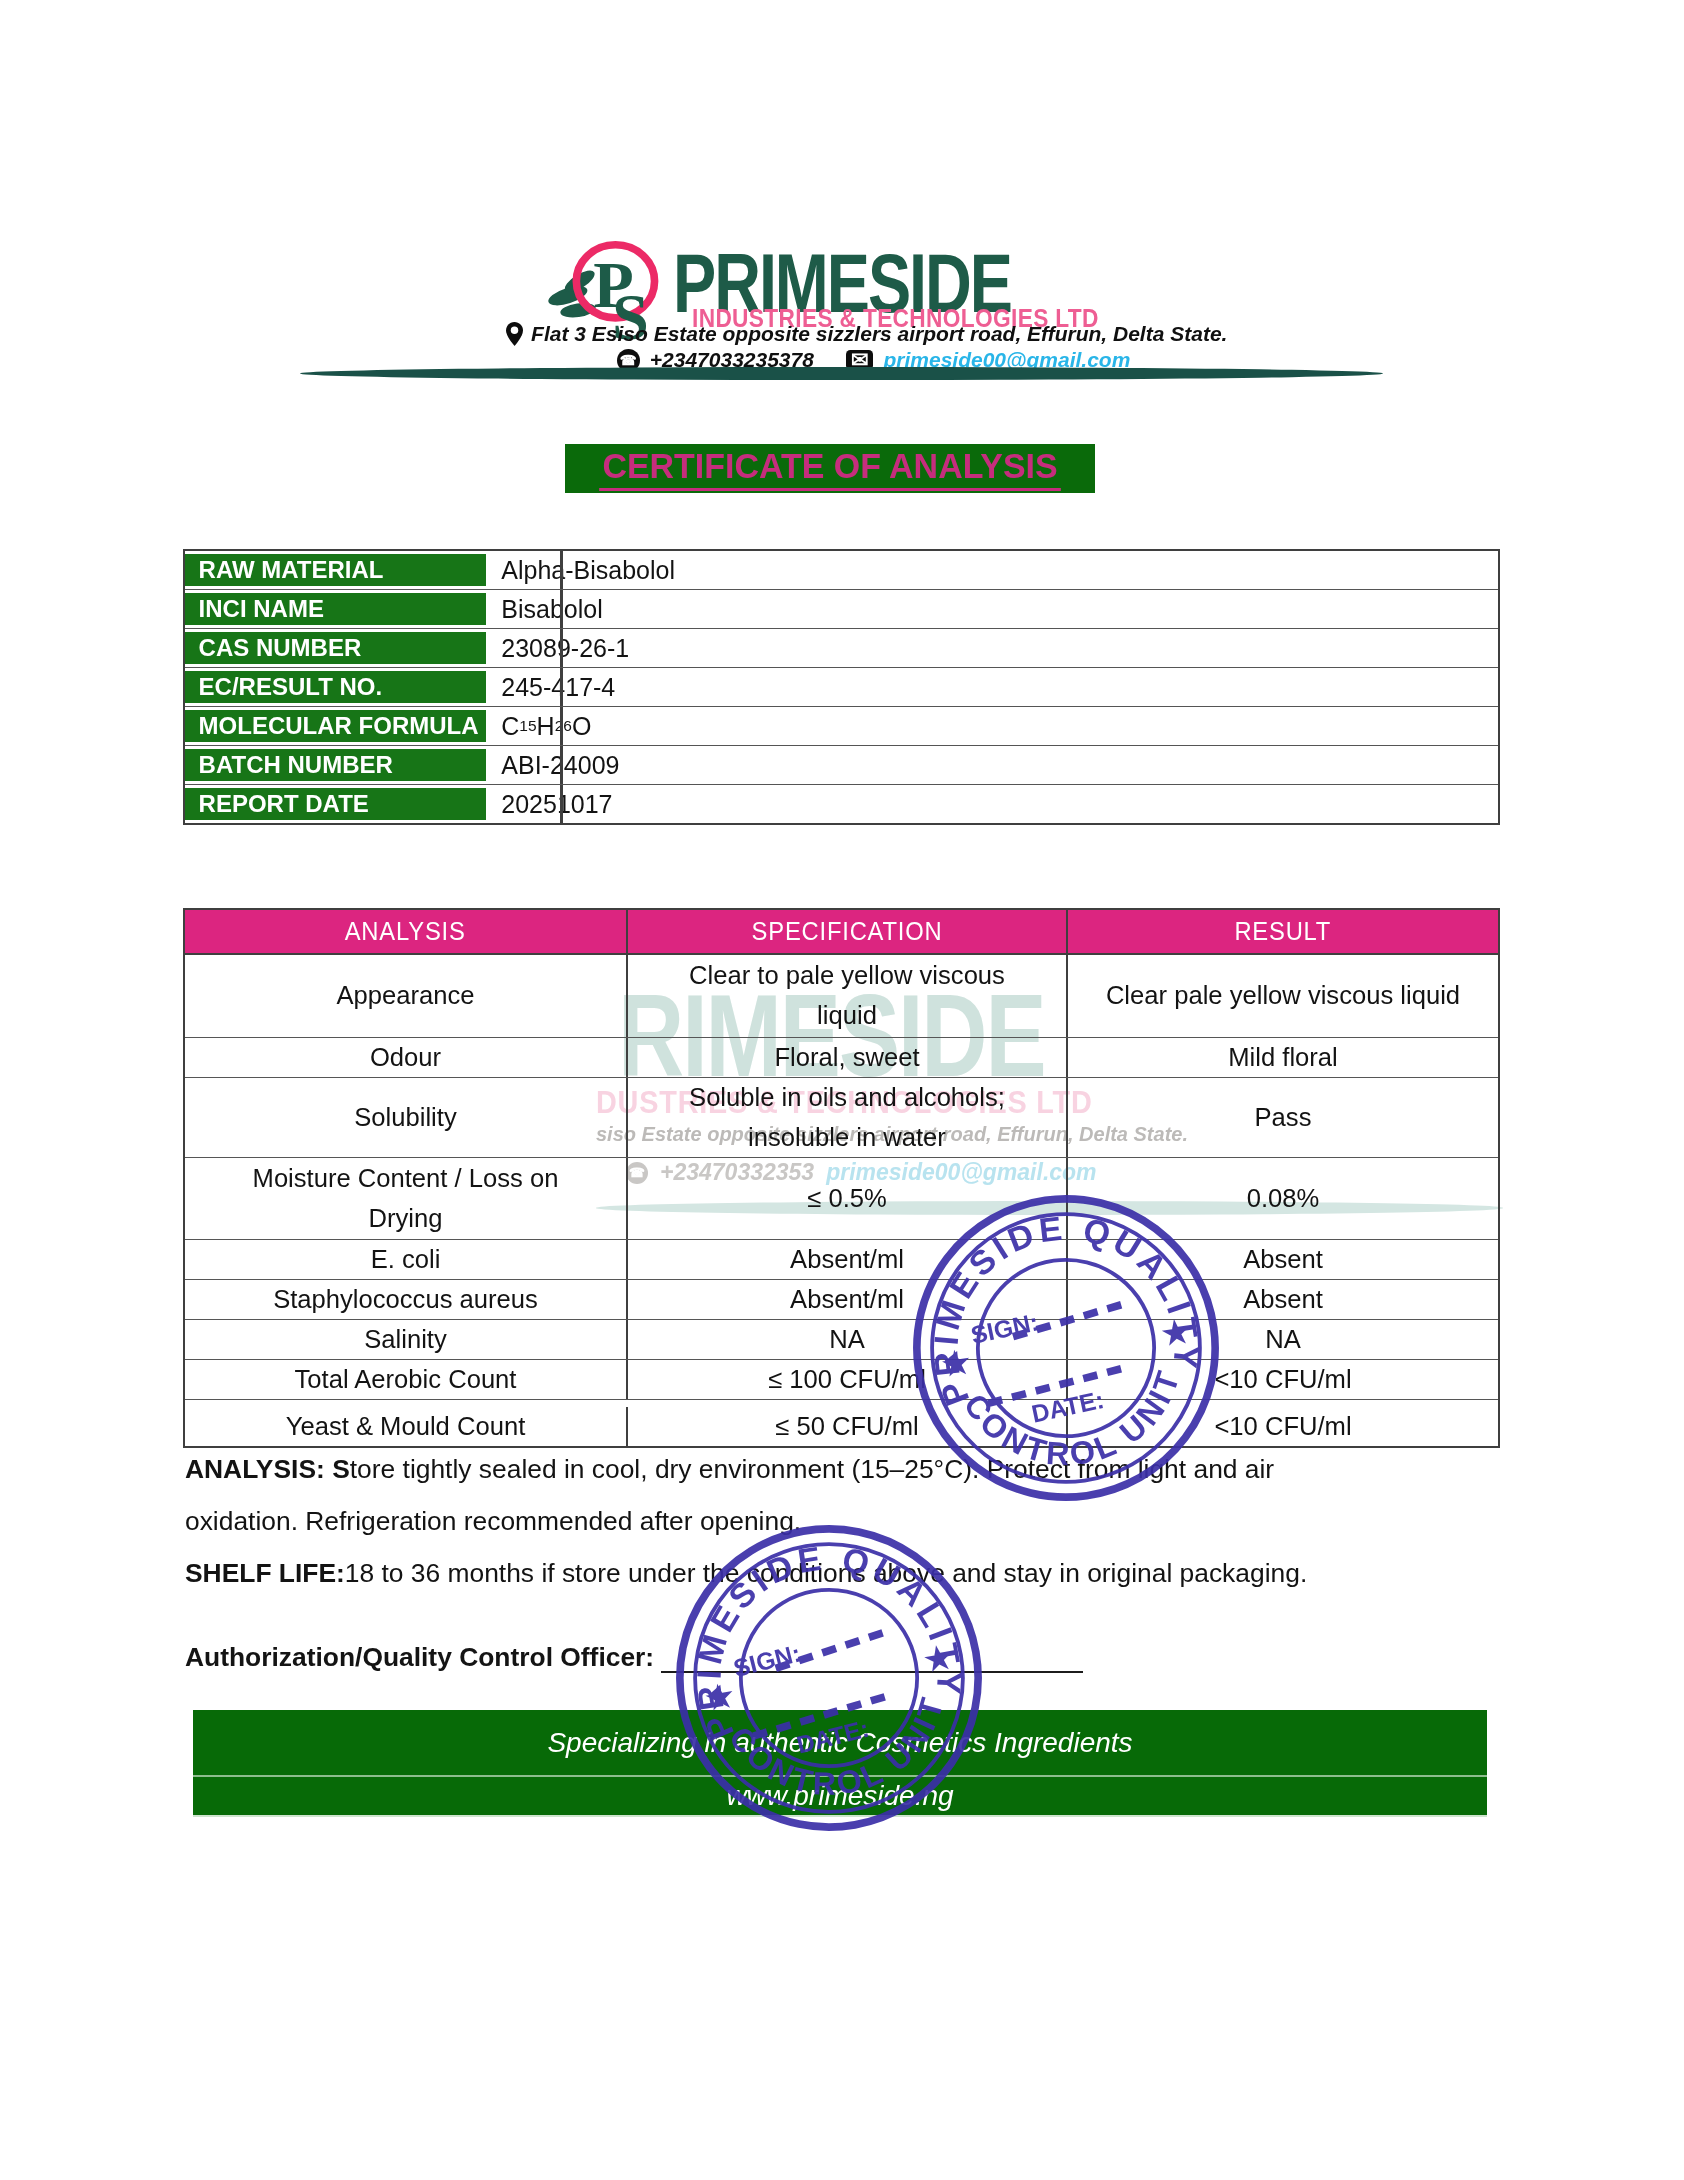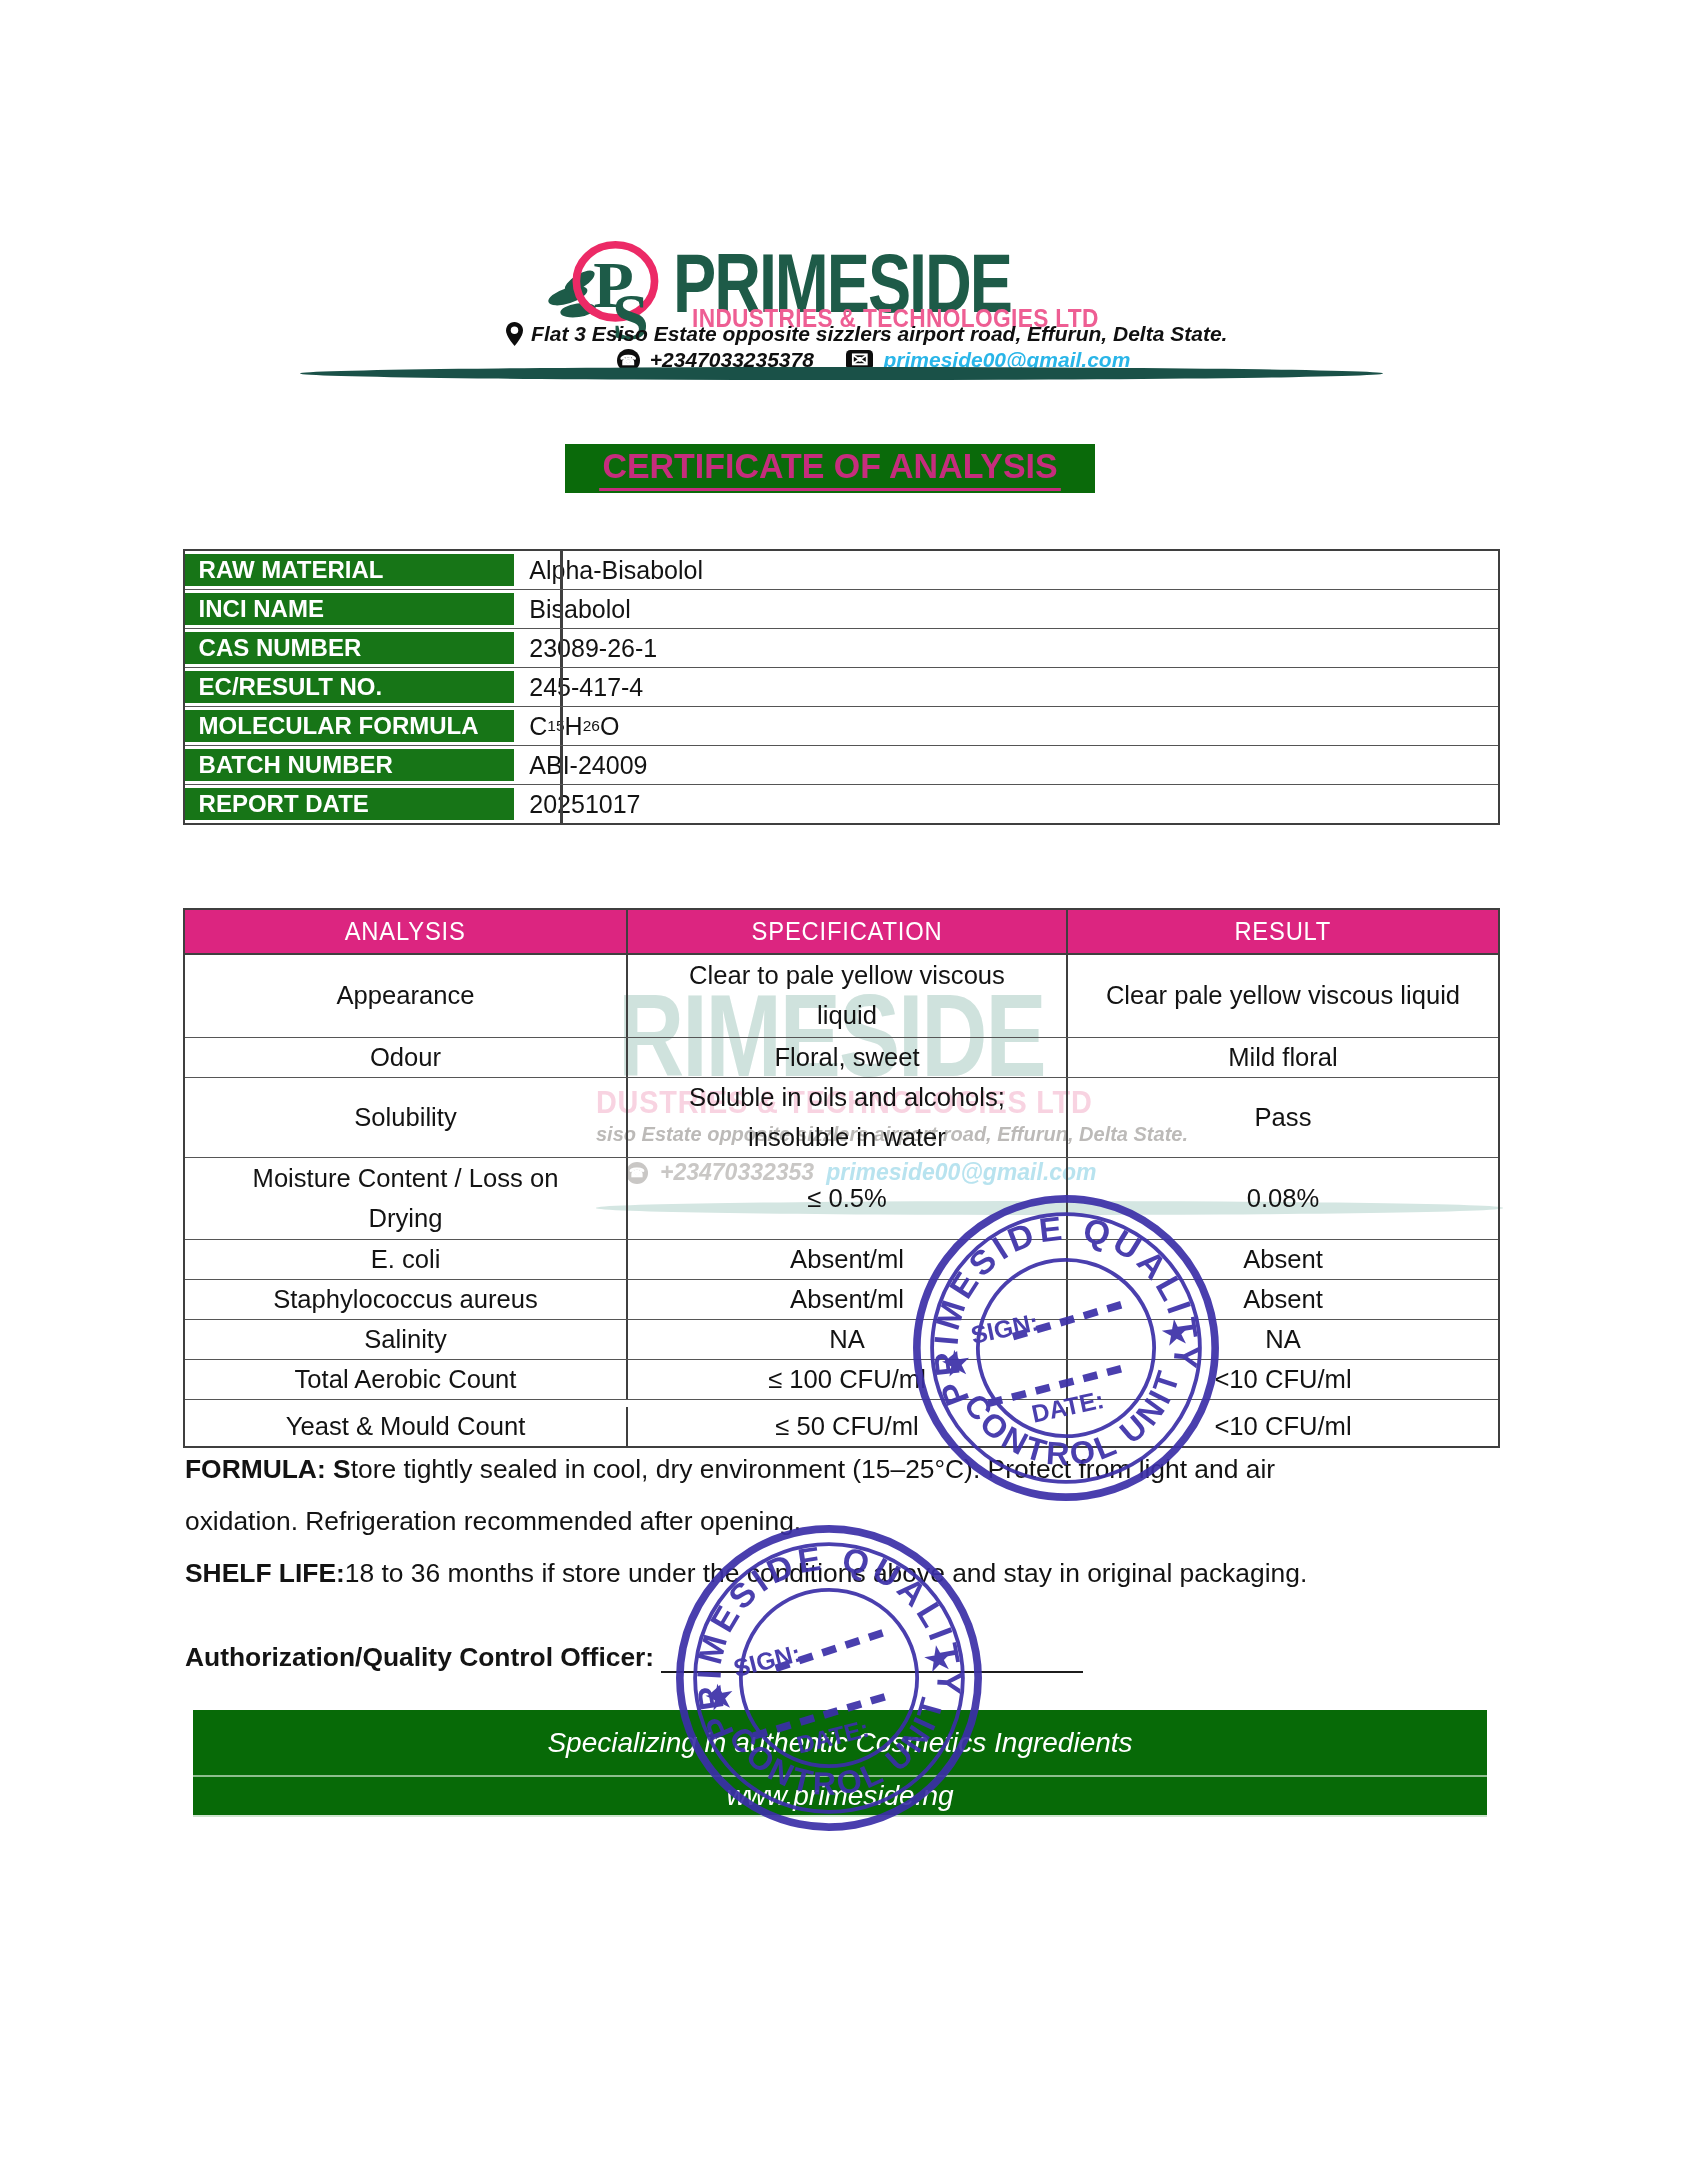--- a/index.html
+++ b/index.html
@@ -27,21 +27,21 @@
   #title-box{position:absolute;left:565px;top:444px;width:530px;height:49px;background:#0a6a0a;
          display:flex;align-items:center;justify-content:center;}
   #title-box span{font-size:35px;font-weight:800;color:#c62d7d;border-bottom:3.4px solid #c62d7d;
          padding:0 3.4px 2.6px 3.4px;white-space:nowrap;letter-spacing:0;transform:scaleX(.97);}
 
   
   #info-table{position:absolute;left:183px;top:549px;width:1313px;border:2.6px solid #3f3f3f;background:#fff;}
   .t1row{display:flex;height:38px;border-bottom:1.7px solid #555;position:relative;}
   .t1row:last-child{border-bottom:none;}
   .t1row::after{content:"";position:absolute;left:375px;top:0;bottom:0;width:2.6px;background:#3f3f3f;}
-  .t1lab{width:329px;background:#177517;margin:2.6px 0;color:#fff;font-weight:800;font-size:24px;
+  .t1lab{width:301px;background:#177517;margin:2.6px 0;color:#fff;font-weight:800;font-size:24px;
          display:flex;align-items:center;padding-left:13.6px;box-sizing:border-box;}
   .t1val{flex:1;display:flex;align-items:center;padding-left:15.3px;font-size:25px;color:#131313;}
   .t1val sub{font-size:.62em;}
 
   
   #watermark{position:absolute;left:596px;top:978px;width:916px;height:256px;z-index:1;pointer-events:none;}
   .wm-brand{position:absolute;left:22px;top:0;font-size:116px;font-weight:900;line-height:1;color:#cfe2dd;
          letter-spacing:-2.6px;transform:scaleX(.79);transform-origin:left top;white-space:nowrap;}
   .wm-sub{position:absolute;left:0;top:106px;font-size:32px;font-weight:800;color:#f8d3e1;letter-spacing:0.9px;
          transform:scaleX(.9);transform-origin:left top;white-space:nowrap;}
@@ -233,21 +233,21 @@
     </div>
     <div class="t2row">
       <div class="cell c1 rh46">Yeast &amp; Mould Count</div>
       <div class="cell c2 rh46">≤ 50 CFU/ml</div>
       <div class="cell c3 rh46">&lt;10 CFU/ml</div>
     </div>
   </div>
 
   <div id="storage-block">
     <div class="ln">
-      <b>FORMULA: S</b>
+      <b>ANALYSIS: S</b>
         <span>tore tightly sealed in cool, dry environment (15–25°C). Protect from light and air</span>
     </div>
     <div class="ln">
       <span>oxidation. Refrigeration recommended after opening.</span>
     </div>
     <div class="ln">
       <b>SHELF LIFE:</b>
         <span> 18 to 36 months if store under the conditions above and stay in original packaging.</span>
     </div>
   </div>

